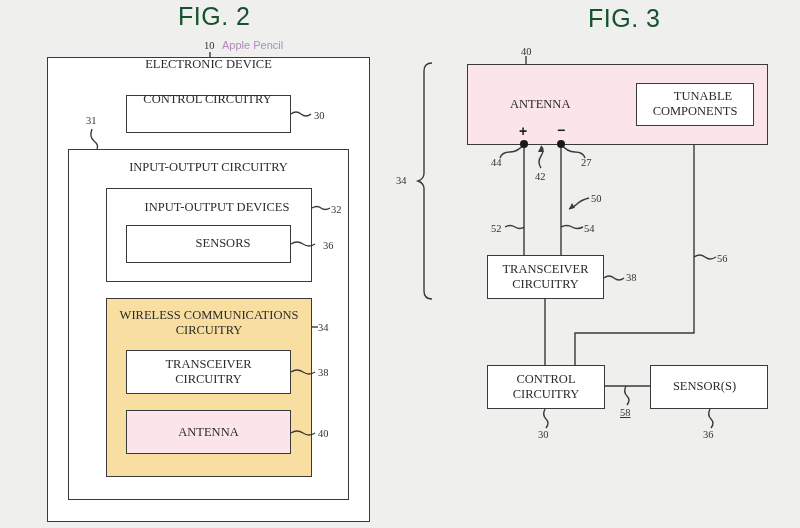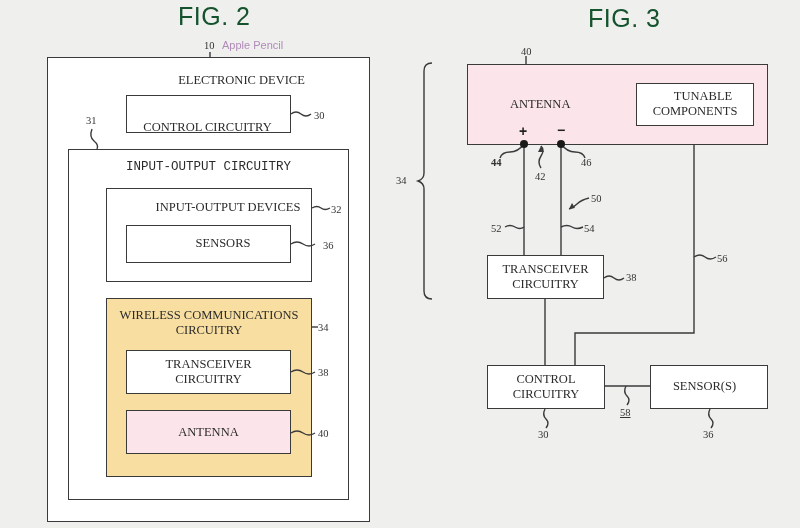--- a/index.html
+++ b/index.html
@@ -36,32 +36,32 @@
 </style>
 </head>
 <body>
 
 <div class="fig-title" style="left:178px; top:2px;">FIG. 2</div>
 
 <div class="ref" style="left:204px; top:40px;">10</div>
 <div class="annot" style="left:222px; top:39px;">Apple Pencil</div>
 
 <div class="box" style="left:47px; top:57px; width:323px; height:465px;"></div>
-<div class="lbl" style="left:47px; top:73px; width:323px;padding-left:33px;">ELECTRONIC DEVICE</div>
+<div class="lbl" style="left:47px; top:57px; width:323px;">ELECTRONIC DEVICE</div>
 
 <div class="box" style="left:126px; top:95px; width:165px; height:38px;"></div>
-<div class="lbl" style="left:126px; top:120px; width:163px;text-align:center;">CONTROL CIRCUITRY</div>
+<div class="lbl" style="left:126px; top:92px; width:163px;text-align:center;">CONTROL CIRCUITRY</div>
 <div class="ref" style="left:314px; top:110px;">30</div>
 
 <div class="ref" style="left:86px; top:115px;">31</div>
 <div class="box" style="left:68px; top:149px; width:281px; height:351px;"></div>
-<div class="lbl" style="left:68px; top:160px; width:281px;font-family:Liberation Mono, monospace;">INPUT-OUTPUT CIRCUITRY</div>
+<div class="lbl" style="left:68px; top:160px; width:281px;">INPUT-OUTPUT CIRCUITRY</div>
 
 <div class="box" style="left:106px; top:188px; width:206px; height:94px;"></div>
-<div class="lbl" style="left:117px; top:200px; width:182px;padding-left:20px;">INPUT-OUTPUT DEVICES</div>
+<div class="lbl" style="left:106px; top:200px; width:182px;padding-left:20px;">INPUT-OUTPUT DEVICES</div>
 <div class="ref" style="left:331px; top:204px;">32</div>
 
 <div class="box" style="left:126px; top:225px; width:165px; height:38px;"></div>
 <div class="lbl" style="left:126px; top:236px; width:194px;">SENSORS</div>
 <div class="ref" style="left:323px; top:240px;">36</div>
 
 <div class="box" style="left:106px; top:298px; width:206px; height:179px; background:#f8dea0;"></div>
 <div class="lbl" style="left:106px; top:308px; width:206px;">WIRELESS COMMUNICATIONS</div>
 <div class="lbl" style="left:106px; top:323px; width:206px;">CIRCUITRY</div>
 <div class="ref" style="left:318px; top:322px;">34</div>
@@ -82,22 +82,22 @@
 <div class="lbl" style="left:510px; top:97px;">ANTENNA</div>
 
 <div class="box" style="left:636px; top:83px; width:118px; height:43px;"></div>
 <div class="lbl" style="left:636px; top:89px; width:118px;padding-left:8px;">TUNABLE</div>
 <div class="lbl" style="left:636px; top:104px; width:118px;">COMPONENTS</div>
 
 <div class="sign" style="left:519px; top:123px;">+</div>
 <div class="sign" style="left:557px; top:122px;">−</div>
 
 <div class="ref" style="left:396px; top:175px;">34</div>
-<div class="ref" style="left:491px; top:157px;font-weight:bold;">44</div>
-<div class="ref" style="left:581px; top:157px;">46</div>
+<div class="ref" style="left:491px; top:157px;">44</div>
+<div class="ref" style="left:581px; top:157px;">27</div>
 <div class="ref" style="left:535px; top:171px;">42</div>
 <div class="ref" style="left:591px; top:193px;">50</div>
 <div class="ref" style="left:491px; top:223px;">52</div>
 <div class="ref" style="left:584px; top:223px;">54</div>
 <div class="ref" style="left:717px; top:253px;">56</div>
 
 <div class="box" style="left:487px; top:255px; width:117px; height:44px;"></div>
 <div class="lbl" style="left:487px; top:262px; width:117px;">TRANSCEIVER</div>
 <div class="lbl" style="left:487px; top:277px; width:117px;">CIRCUITRY</div>
 <div class="ref" style="left:626px; top:272px;">38</div>

